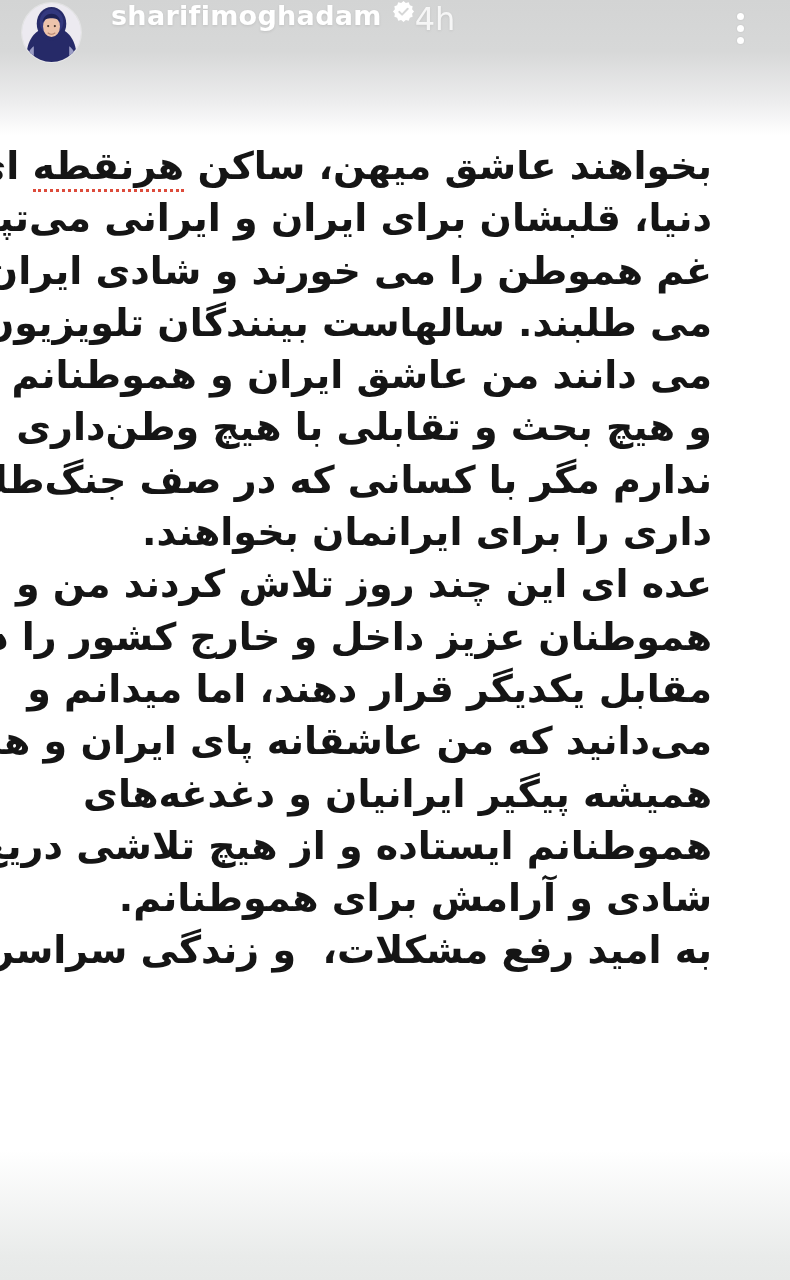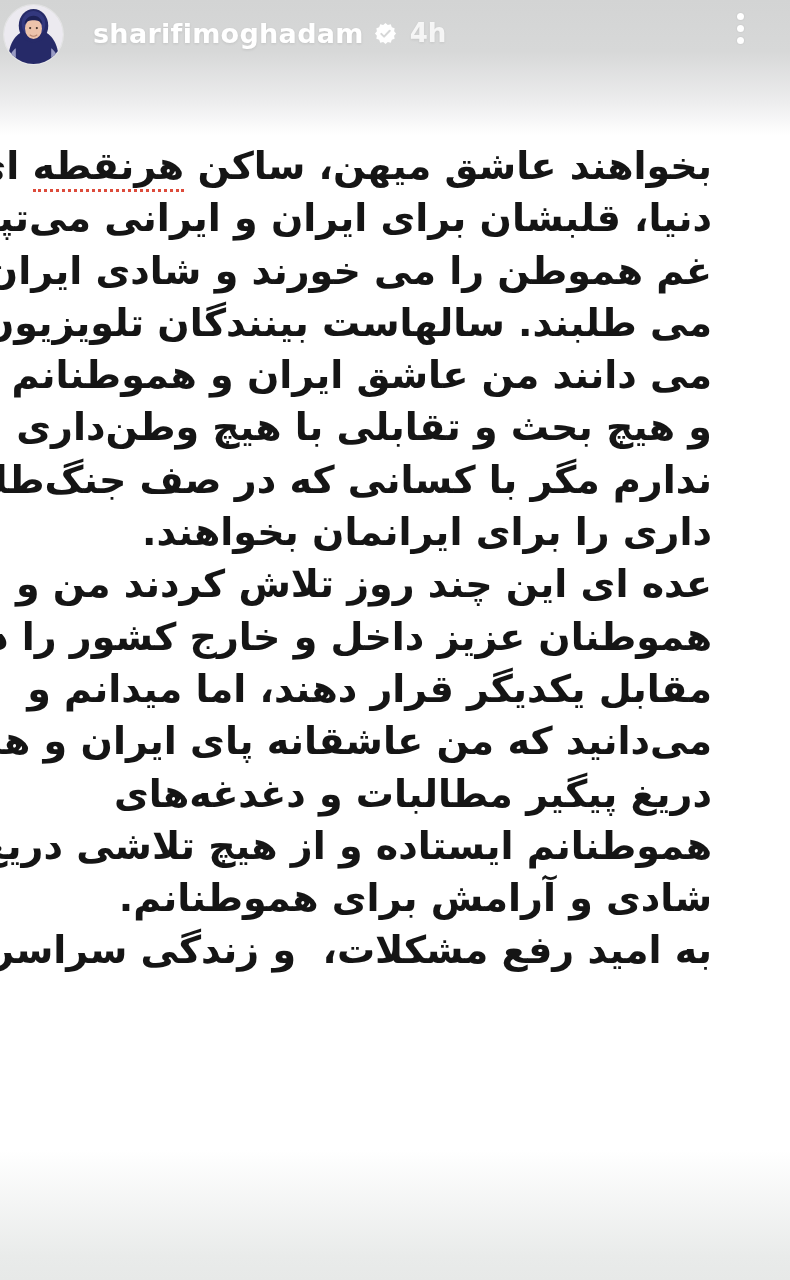--- a/index.html
+++ b/index.html
@@ -13,37 +13,37 @@
     position:absolute;top:0;left:0;right:0;height:135px;
     background:linear-gradient(180deg,#d3d4d4 0%,#d7d8d8 38%,#ededee 76%,#ffffff 100%);
   }
   .bottom-gradient{
     position:absolute;bottom:0;left:0;right:0;height:130px;
     background:linear-gradient(180deg,rgba(233,235,234,0) 0%,#e9ebea 82%,#e7e9e8 100%);
   }
   
   .header{
     position:absolute;top:0;left:0;right:0;height:66px;
-    display:flex;align-items:center;padding-left:4px;box-sizing:border-box;
+    display:flex;padding-left:22px;box-sizing:border-box;
   }
   .avatar{
     width:59px;height:59px;border-radius:50%;overflow:hidden;flex:none;
     margin-top:3px;box-shadow:0 0 0 1px rgba(255,255,255,0.35);
     cursor:pointer;
   }
   .avatar svg{display:block;width:100%;height:100%;}
   .username{
     margin-left:30px;color:#ffffff;font-weight:700;font-size:27px;
     letter-spacing:.3px;text-shadow:0 1px 3px rgba(0,0,0,.10);
     cursor:pointer;white-space:nowrap;
   }
   .badge{margin-left:10px;width:23px;height:23px;flex:none;display:block;}
   .timestamp{
-    margin-left:13px;color:rgba(255,255,255,.82);font-weight:700;
-    font-size:26px;text-shadow:0 1px 3px rgba(0,0,0,.08);
+    color:rgba(255,255,255,.82);font-weight:400;
+    font-size:32px;text-shadow:0 1px 3px rgba(0,0,0,.08);
   }
   .menu-dots{
     position:absolute;top:11px;right:44px;display:flex;flex-direction:column;
     align-items:center;gap:5px;padding:2px;cursor:pointer;
   }
   .menu-dots i{width:7px;height:7px;border-radius:50%;background:#ffffff;display:block;
     box-shadow:0 0 2px rgba(0,0,0,.12);}
   
   .story-text{
     position:absolute;top:140px;left:70px;right:78px;
@@ -103,19 +103,19 @@
     <div class="line">غم هموطن را می خورند و شادی ایران را</div>
     <div class="line">می طلبند. سالهاست بینندگان تلویزیون</div>
     <div class="line">می دانند من عاشق ایران و هموطنانم هستم</div>
     <div class="line">و هیچ بحث و تقابلی با هیچ وطن‌داری</div>
     <div class="line">ندارم مگر با کسانی که در صف جنگ‌طلبان و</div>
     <div class="line">داری را برای ایرانمان بخواهند.</div>
     <div class="line">عده ای این چند روز تلاش کردند من و شما</div>
     <div class="line">هموطنان عزیز داخل و خارج کشور را در</div>
     <div class="line">مقابل یکدیگر قرار دهند، اما میدانم و</div>
     <div class="line">می‌دانید که من عاشقانه پای ایران و همچون</div>
-    <div class="line">دریغ پیگیر مطالبات و دغدغه‌های</div>
+    <div class="line">همیشه پیگیر ایرانیان و دغدغه‌های</div>
     <div class="line">هموطنانم ایستاده و از هیچ تلاشی دریغ</div>
     <div class="line">شادی و آرامش برای هموطنانم.</div>
     <div class="line">به امید رفع مشکلات،  و زندگی سراسر</div>
   </div>
 
 </div>
 
 </body></html>

